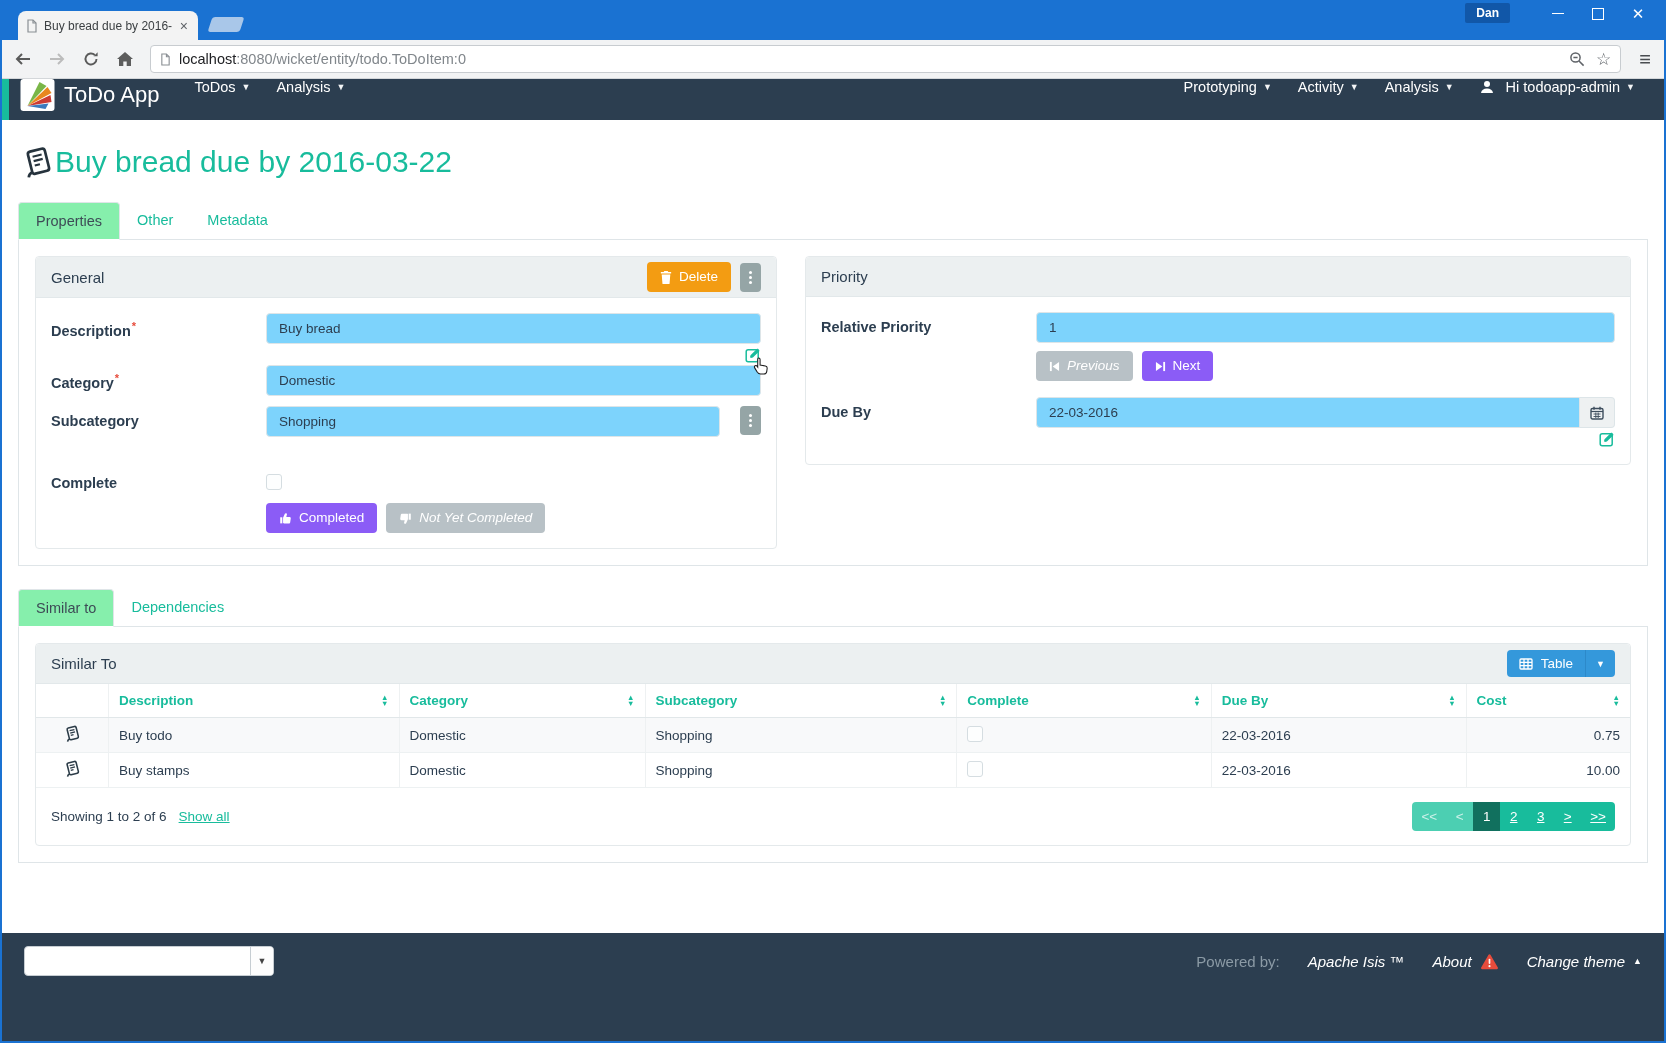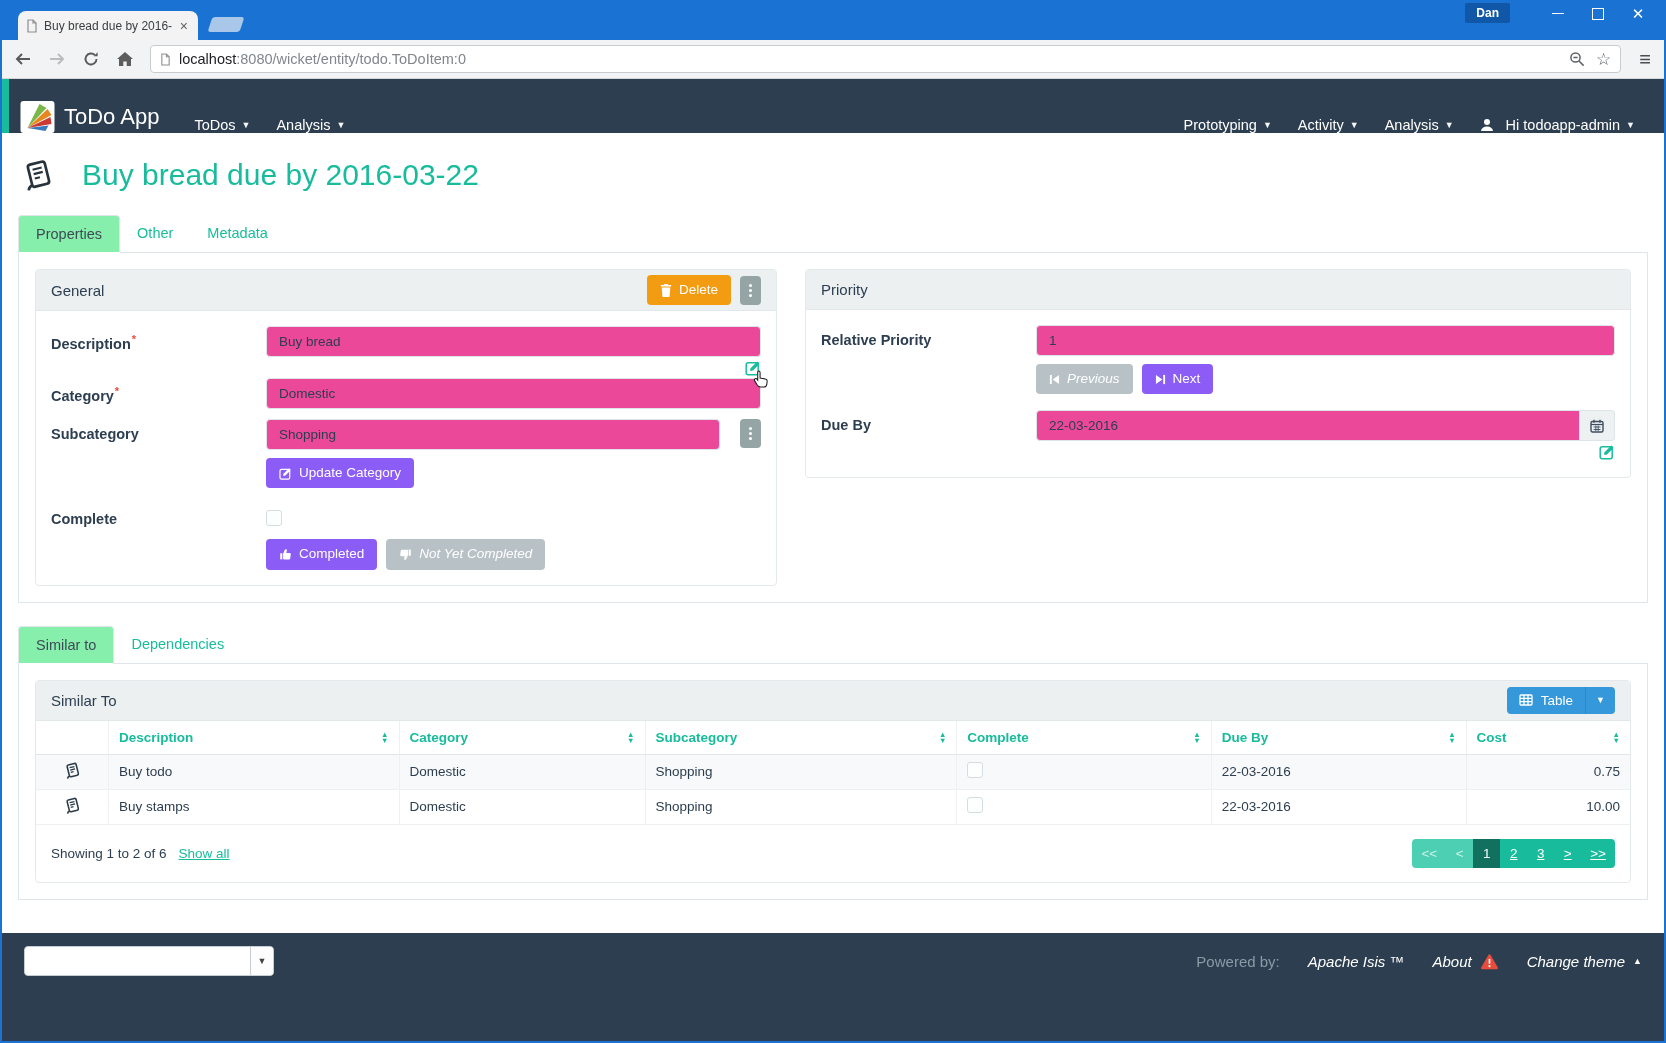--- a/index.html
+++ b/index.html
@@ -29,32 +29,32 @@
   .navicon{display:flex;align-items:center;justify-content:center;width:22px;height:22px;}
   .urlbar{flex:1;height:26px;background:#fff;border:1px solid #c8ccd0;border-radius:4px;display:flex;
     align-items:center;padding:0 9px;gap:8px;margin:0 2px;}
   .url-text{font-size:14.5px;white-space:nowrap;overflow:hidden;flex:1;}
   .url-host{color:#202124;}
   .url-rest{color:#80868b;}
   .star-icon{color:#5f6368;font-size:17px;}
   .menu-btn{color:#494c50;font-size:20px;font-weight:bold;letter-spacing:-1px;padding:0 4px;}
 
   
-  .nav{height:54px;background:#2c3e50;display:flex;align-items:flex-end;padding-right:16px;flex:0 0 auto;}
+  .nav{height:41px;background:#2c3e50;display:flex;align-items:flex-start;padding-right:16px;flex:0 0 auto;}
   .nav-accent{width:7px;align-self:stretch;background:#18bc9c;margin-right:11px;flex:0 0 auto;}
   .brand{display:flex;align-items:center;gap:9px;color:#fff;font-size:22px;margin-right:22px;}
   .logo-box{width:35px;height:32px;}
   .nav-item{color:#fff;font-size:14.5px;margin:0 13px;display:flex;align-items:center;gap:6px;cursor:default;}
   .caret{font-size:9px;color:#fff;opacity:.95;}
   .nav-right{margin-left:auto;display:flex;align-items:center;}
   .user-icon{margin-right:6px;display:flex;}
 
   
   .content{padding:0 16px;flex:1 0 auto;}
-  .page-title{display:flex;align-items:center;gap:28px;color:#18bc9c;font-size:30px;font-weight:400;
+  .page-title{display:flex;align-items:center;gap:1px;color:#18bc9c;font-size:30px;font-weight:400;
     margin:25px 0 22px 4px;}
   .title-icon{color:#26333d;}
 
   .tabs{display:flex;border-bottom:1px solid #dfe5e8;margin-top:4px;}
   .tab-item{padding:10px 17px;font-size:14.5px;color:#18bc9c;position:relative;top:1px;}
   .tab-item.active{background:#86efac;border:1px solid #dfe5e8;border-bottom-color:#fff;
     border-radius:4px 4px 0 0;color:#3d4b56;}
   .tab-pane{border:1px solid #dfe5e8;border-top:none;padding:16px;}
   .pane-upper{display:flex;gap:28px;align-items:flex-start;}
 
@@ -63,21 +63,21 @@
     box-sizing:border-box;display:flex;align-items:center;font-size:15px;color:#2c3e50;
     border-radius:4px 4px 0 0;}
   .panel-body{padding:15px;}
   .panel-general{flex:0 0 740px;}
   .panel-priority{flex:1;}
 
   .form-row{display:flex;align-items:flex-start;}
   .control-label{width:215px;flex:0 0 215px;font-weight:bold;color:#2c3e50;font-size:14.5px;padding-top:7px;}
   .req{color:#e74c3c;font-size:11px;vertical-align:super;margin-left:1px;}
   .control-col{flex:1;min-width:0;}
-  .static-field{background:#ec4899;border:1px solid #dde5e8;border-radius:4px;padding:7px 12px;
+  .static-field{background:#7dd3fc;border:1px solid #dde5e8;border-radius:4px;padding:7px 12px;
     font-size:13.5px;color:#2c3e50;}
   .edit-under{display:flex;justify-content:flex-end;margin-top:3px;position:relative;height:18px;}
   .edit-icon{color:#18bc9c;}
   .cursor-overlay{position:absolute;right:-9px;top:9px;}
 
   .btn{display:inline-flex;align-items:center;gap:7px;border:none;border-radius:4px;color:#fff;
     font-size:13.5px;padding:7px 13px;font-family:inherit;line-height:1.2;}
   .btn-warning{background:#f39c12;}
   .btn-default{background:#8b5cf6;}
   .btn-disabled{background:#b8c1c6;font-style:italic;}
@@ -326,29 +326,20 @@
               <div class="static-field" style="flex:0 0 428px;">Shopping</div>
               <span style="flex:1"></span>
               <button class="btn-more">
                   <span class="vdots"></span>
                 </button>
             </div>
           </div>
 
           <div class="form-row" style="margin-bottom:16px;">
             <div class="control-label"></div>
-            <div class="control-col">
-              <button class="btn btn-default">
-                <svg width="13" height="13" viewBox="0 0 16 16">
-                    <rect x="1.2" y="2.8" width="12" height="12" rx="2" fill="none" stroke="#fff" stroke-width="1.5"></rect>
-                    <path d="M6 11l1.9-.4 6.2-6.2c.4-.4.4-1 0-1.4l-.9-.9c-.4-.4-1-.4-1.4 0L5.5 8.3 5 10.2z" fill="#fff"></path>
-                  </svg>
-                <span>Update Category</span>
-              </button>
-            </div>
           </div>
 
           <div class="form-row" style="margin-bottom:9px;">
             <div class="control-label">Complete</div>
             <div class="control-col" style="padding-top:6px;">
               <span class="checkbox"></span>
             </div>
           </div>
 
           <div class="form-row">

